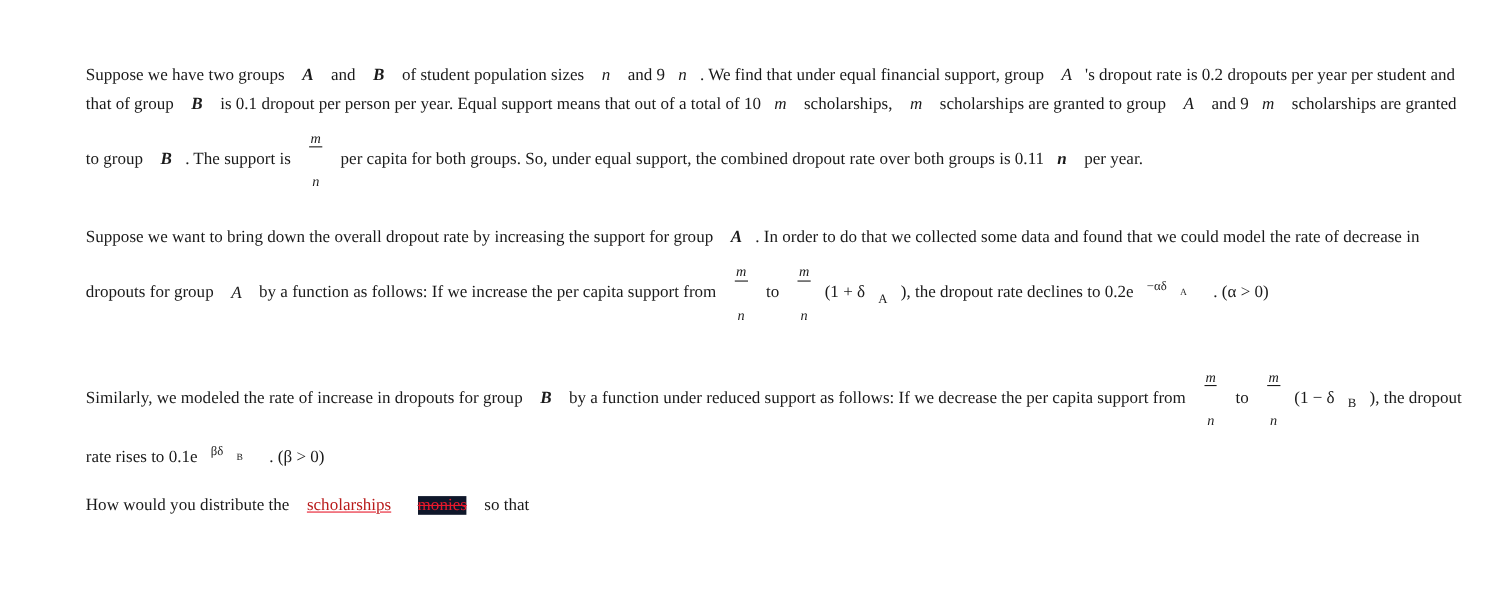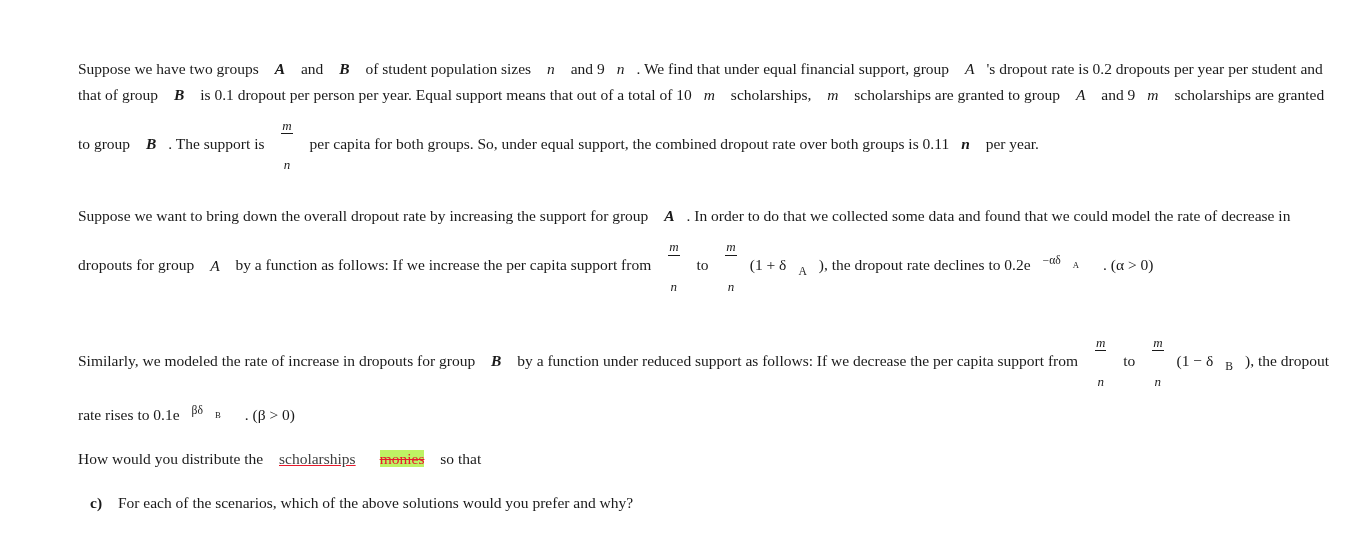--- a/index.html
+++ b/index.html
@@ -53,21 +53,21 @@
       padding: 0 1px;
       font-style: italic;
     }
 
     .fraction .denominator {
       padding: 0 1px;
       font-style: italic;
     }
 
     .highlight {
-      color: #404040;
+      color: #b91c1c;
       text-decoration: underline;
       text-decoration-color: #e8192c;
     }
 
     .part-label {
       font-weight: bold;
     }
 
     sup {
       font-size: 0.75em;
@@ -105,23 +105,20 @@
     Similarly, we modeled the rate of increase in dropouts for group <span class="bold-italic">B</span> by a function under reduced support as follows: If we decrease the per capita support from <span class="fraction">
         <span class="numerator">m</span>
         <span class="denominator">n</span>
       </span> to <span class="fraction">
         <span class="numerator">m</span>
         <span class="denominator">n</span>
       </span>(1 − δ<sub>B</sub>), the dropout rate rises to 0.1e<sup>βδ<sub>B</sub></sup>. (β &gt; 0)
   </div>
 
   <div class="paragraph">
-    How would you distribute the <span class="highlight">scholarships</span><span style="background-color:#bef264; color:#e8192c; text-decoration:line-through;">monies</span> so that
+    How would you distribute the <span class="highlight">scholarships</span><span style="background-color:#0f172a; color:#e8192c; text-decoration:line-through;">monies</span> so that
   </div>
 
 
 
 
-  <div class="paragraph">
-    <span class="part-label">c)</span> For each of the scenarios, which of the above solutions would you prefer and why?
-  </div>
 
 </div>
 
 </body></html>

